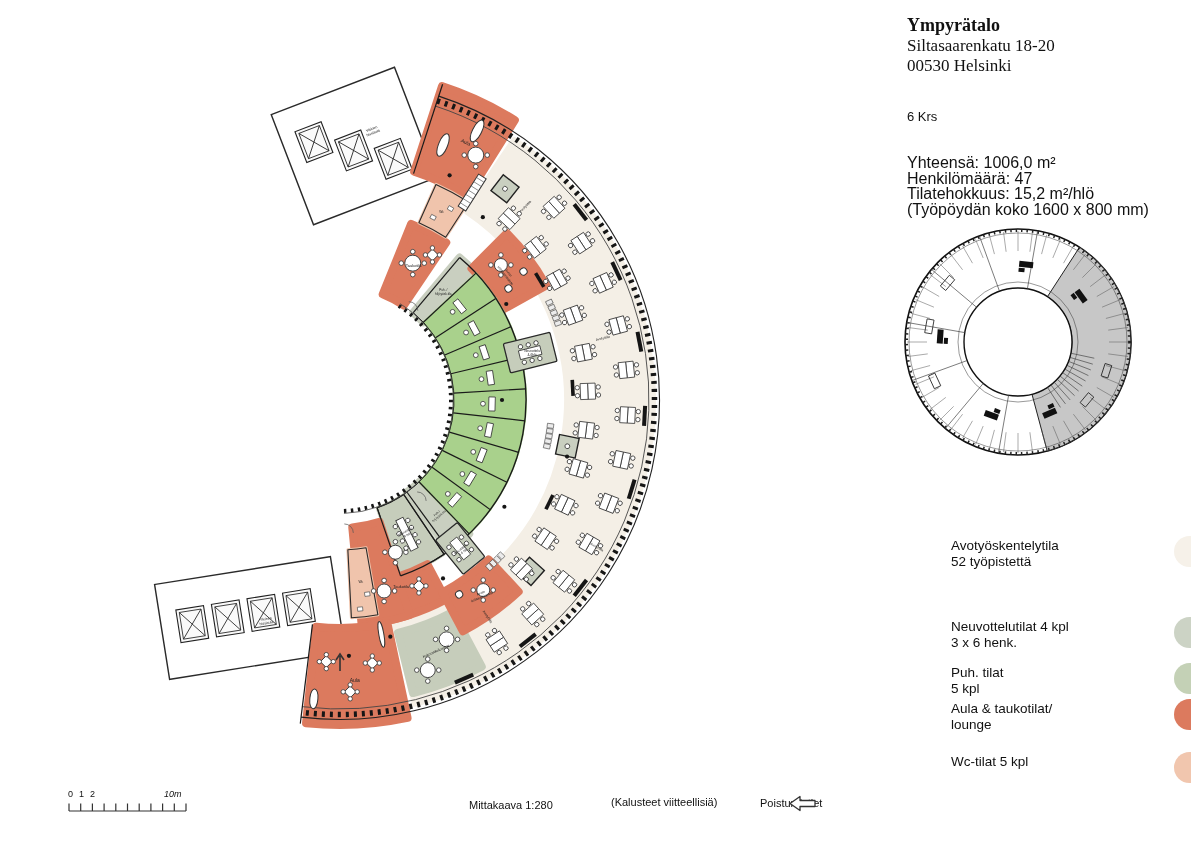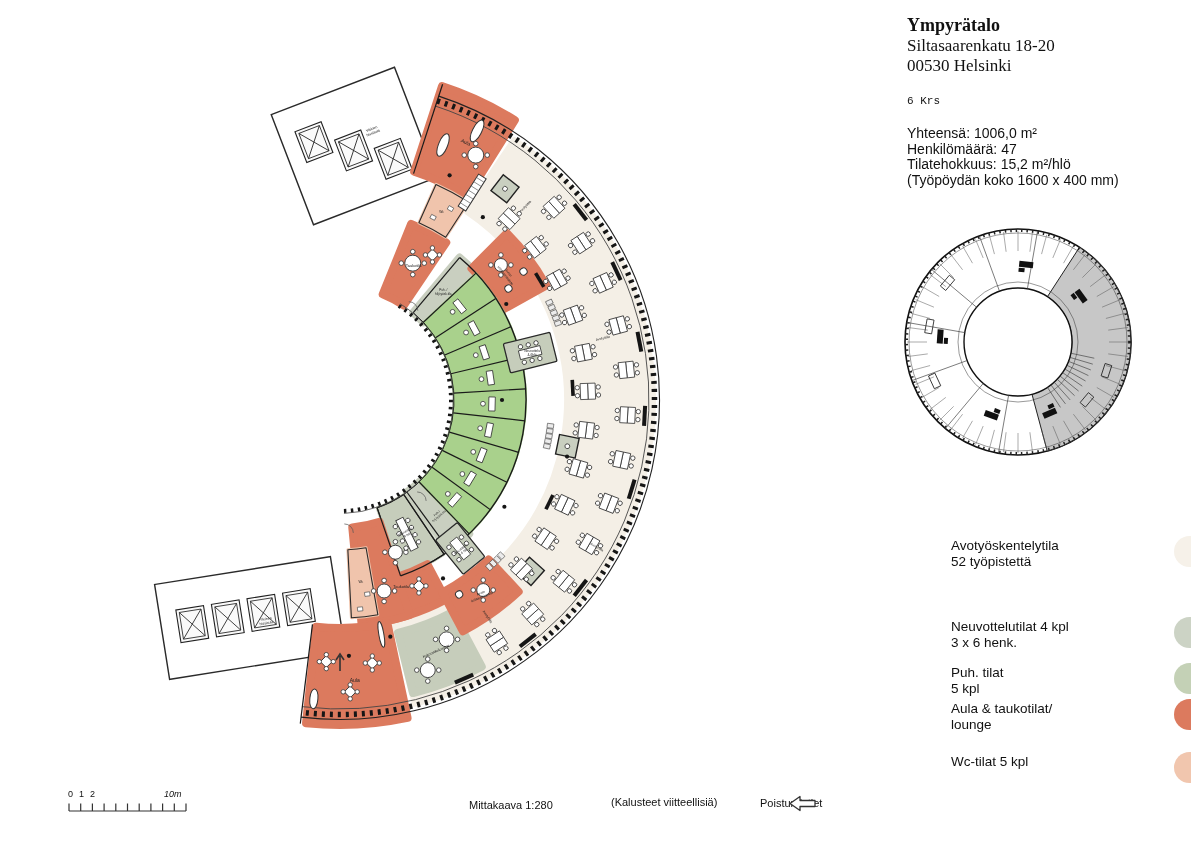--- a/index.html
+++ b/index.html
@@ -2,22 +2,22 @@
 <html><head>
 <meta charset="utf-8">
 <style>
   html,body{margin:0;padding:0;background:#ffffff;}
   .sheet{position:relative;width:1191px;height:842px;background:#ffffff;overflow:hidden;
          font-family:"Liberation Sans",sans-serif;color:#111;}
   svg{position:absolute;}
   .titleblock{position:absolute;left:907px;top:14px;width:270px;}
   .bname{font-family:"Liberation Serif",serif;font-weight:bold;font-size:18px;line-height:22px;}
   .addr{font-family:"Liberation Serif",serif;font-size:17px;line-height:20px;}
-  .floor{font-size:11px;margin-top:19px;font-family:Liberation Mono, monospace;}
-  .stats{margin-top:19px;font-size:14px;line-height:15.5px;}
+  .floor{font-size:13px;margin-top:33px;}
+  .stats{margin-top:31px;font-size:16px;line-height:15.5px;}
   .legend{position:absolute;left:907px;top:533px;width:262px;height:260px;}
   .lrow{position:absolute;left:0;width:262px;margin-left:44px;}
   .ltext{font-size:13.5px;line-height:16px;width:200px;}
   .swatch{position:absolute;right:8px;top:-2px;width:31px;height:31px;border-radius:50%;}
   .f-label{position:absolute;font-size:11px;color:#111;margin-left:44px;}
   .scalewrap{position:absolute;left:68px;top:789px;width:130px;height:26px;}
   .scalenums{position:relative;height:10px;font-size:9px;}
   .scalenums span{position:absolute;top:0;}
   .sn0{left:0px;} .sn1{left:11px;} .sn2{left:22px;} .sn10{left:96px;font-style:italic;}
 </style>
@@ -621,21 +621,21 @@
 
   <div class="titleblock">
     <div class="bname">Ympyrätalo</div>
     <div class="addr">Siltasaarenkatu 18-20</div>
     <div class="addr">00530 Helsinki</div>
     <div class="floor">6 Krs</div>
     <div class="stats">
       <div>Yhteensä: 1006,0 m²</div>
       <div>Henkilömäärä: 47</div>
       <div>Tilatehokkuus: 15,2 m²/hlö</div>
-      <div>(Työpöydän koko 1600 x 400 mm)</div>
+      <div>(Työpöydän koko 1600 x 800 mm)</div>
     </div>
   </div>
 
   <div class="legend">
     <div class="lrow" style="top:5px">
       <div class="ltext">
           <div>Avotyöskentelytila</div>
           <div>52 työpistettä</div>
         </div>
       <span class="swatch" style="background-color: rgb(246, 241, 233);"></span>

